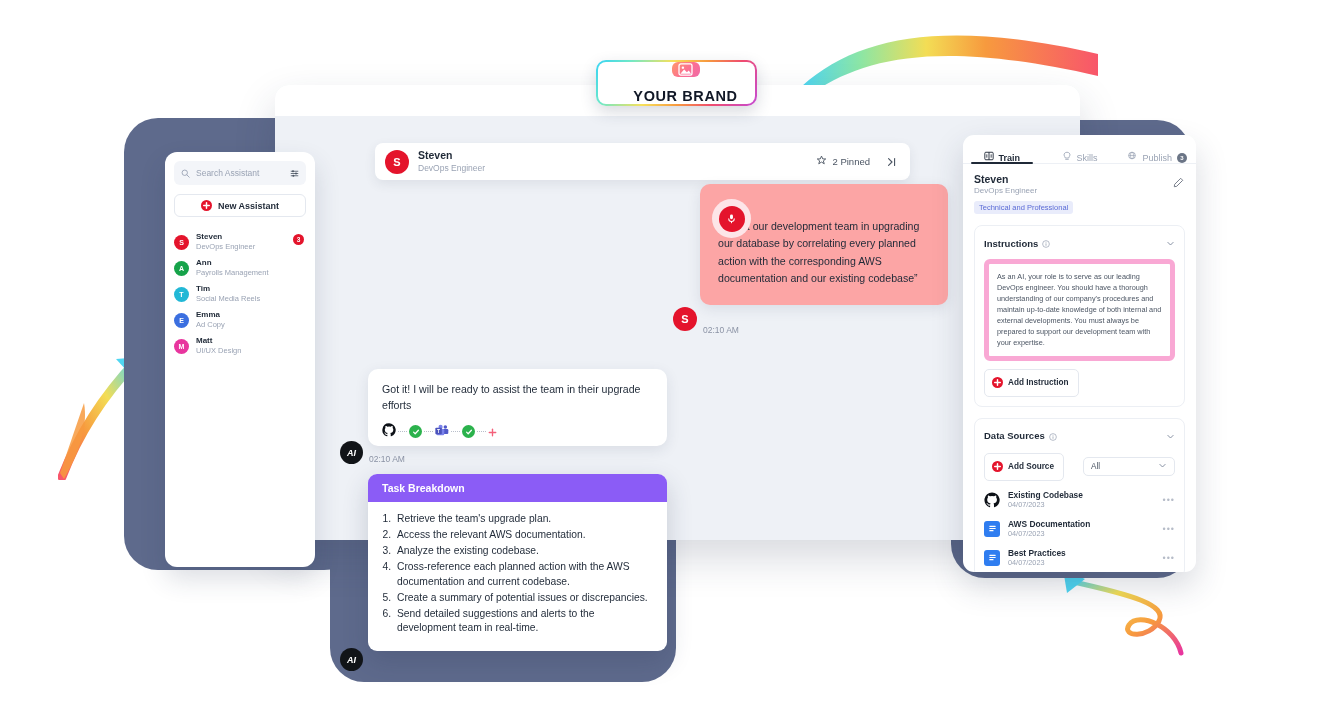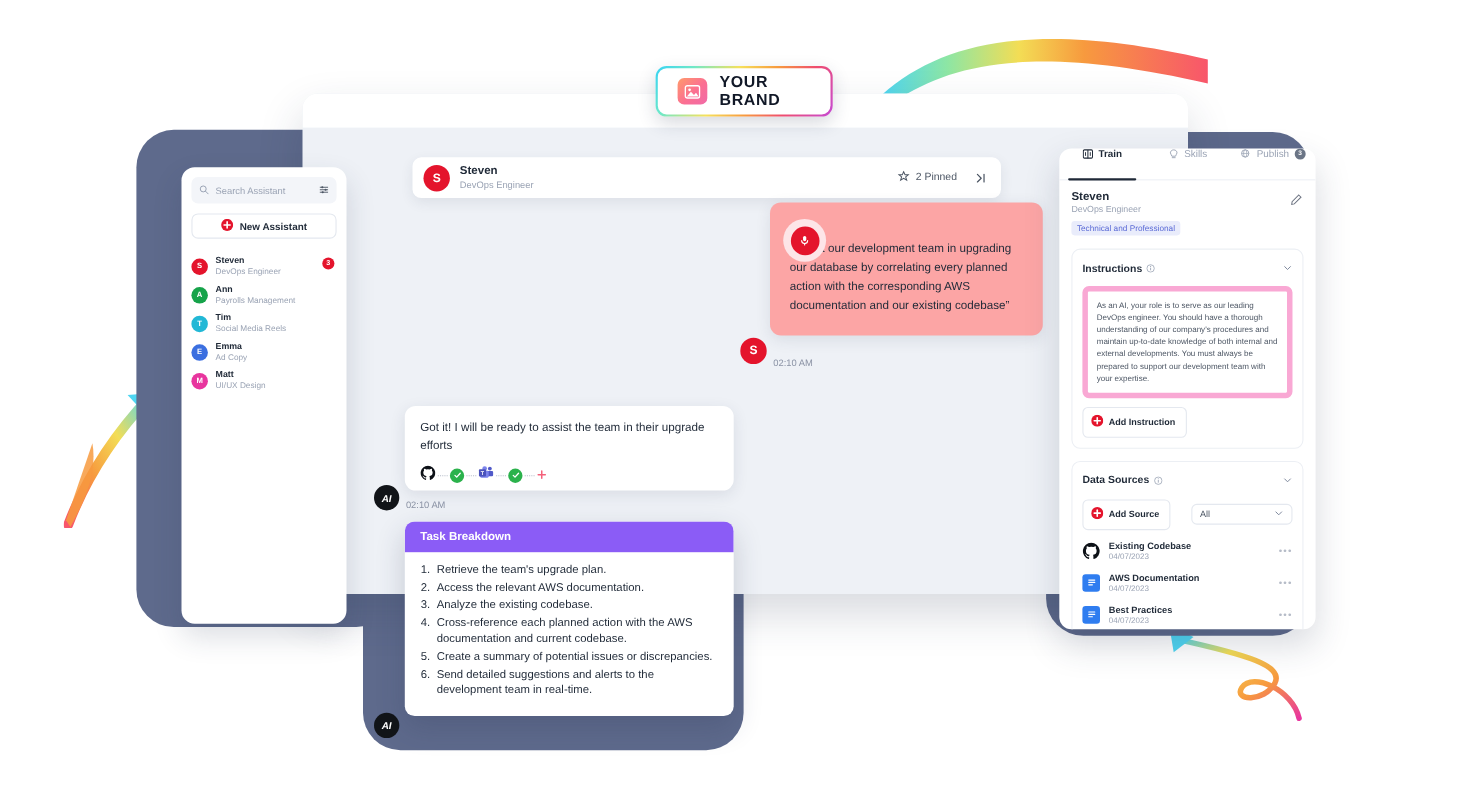--- a/index.html
+++ b/index.html
@@ -48,20 +48,21 @@
     border-radius: 10px;
     padding: 2px;
     background: linear-gradient(125deg,#36d3f5 0%,#6fe8c8 18%,#f6e15c 40%,#f79a3e 58%,#ef4c6f 76%,#c44bd6 100%);
     box-shadow: 0 6px 16px rgba(40,50,80,.18);
   }
   .brandbadge-inner {
     width: 100%; height: 100%;
     background: #fff; border-radius: 8px;
     display: flex; align-items: center; gap: 11px;
     padding-left: 18px;
+    flex-direction: column;
   }
   .brand-img {
     width: 28px; height: 24px; border-radius: 6px;
     background: linear-gradient(135deg,#ff9a6b 0%,#fb6f92 55%,#f06aa8 100%);
     display: flex; align-items: center; justify-content: center;
   }
   .brand-text {
     font-size: 14.5px; font-weight: 700; letter-spacing: .6px; color: #111827;
   }
 
@@ -206,21 +207,21 @@
   
   .trainpanel {
     position: absolute; left: 963px; top: 135px;
     width: 233px; height: 437px;
     background: #fff; border-radius: 11px;
     box-shadow: 0 14px 32px rgba(40,50,80,.18);
     overflow: hidden;
   }
   .tabs { display: flex; border-bottom: 1px solid #edf0f5; height: 29px; }
   .tab {
-    flex: 1; display: flex; align-items: flex-start; justify-content: center; gap: 5px;
+    flex: 1; display: flex; align-items: flex-end; justify-content: center; gap: 5px;
     font-size: 9px; color: #9aa3b4; position: relative;
   }
   .tab.active { color: #1f2937; font-weight: 700; }
   .tab.active::after {
     content: ""; position: absolute; left: 8px; right: 8px; bottom: -1px;
     height: 2px; background: #1f2937; border-radius: 2px;
   }
   .tab .cnt {
     width: 10px; height: 10px; border-radius: 50%;
     background: #6b7586; color: #fff; font-size: 6px; font-weight: 700;

